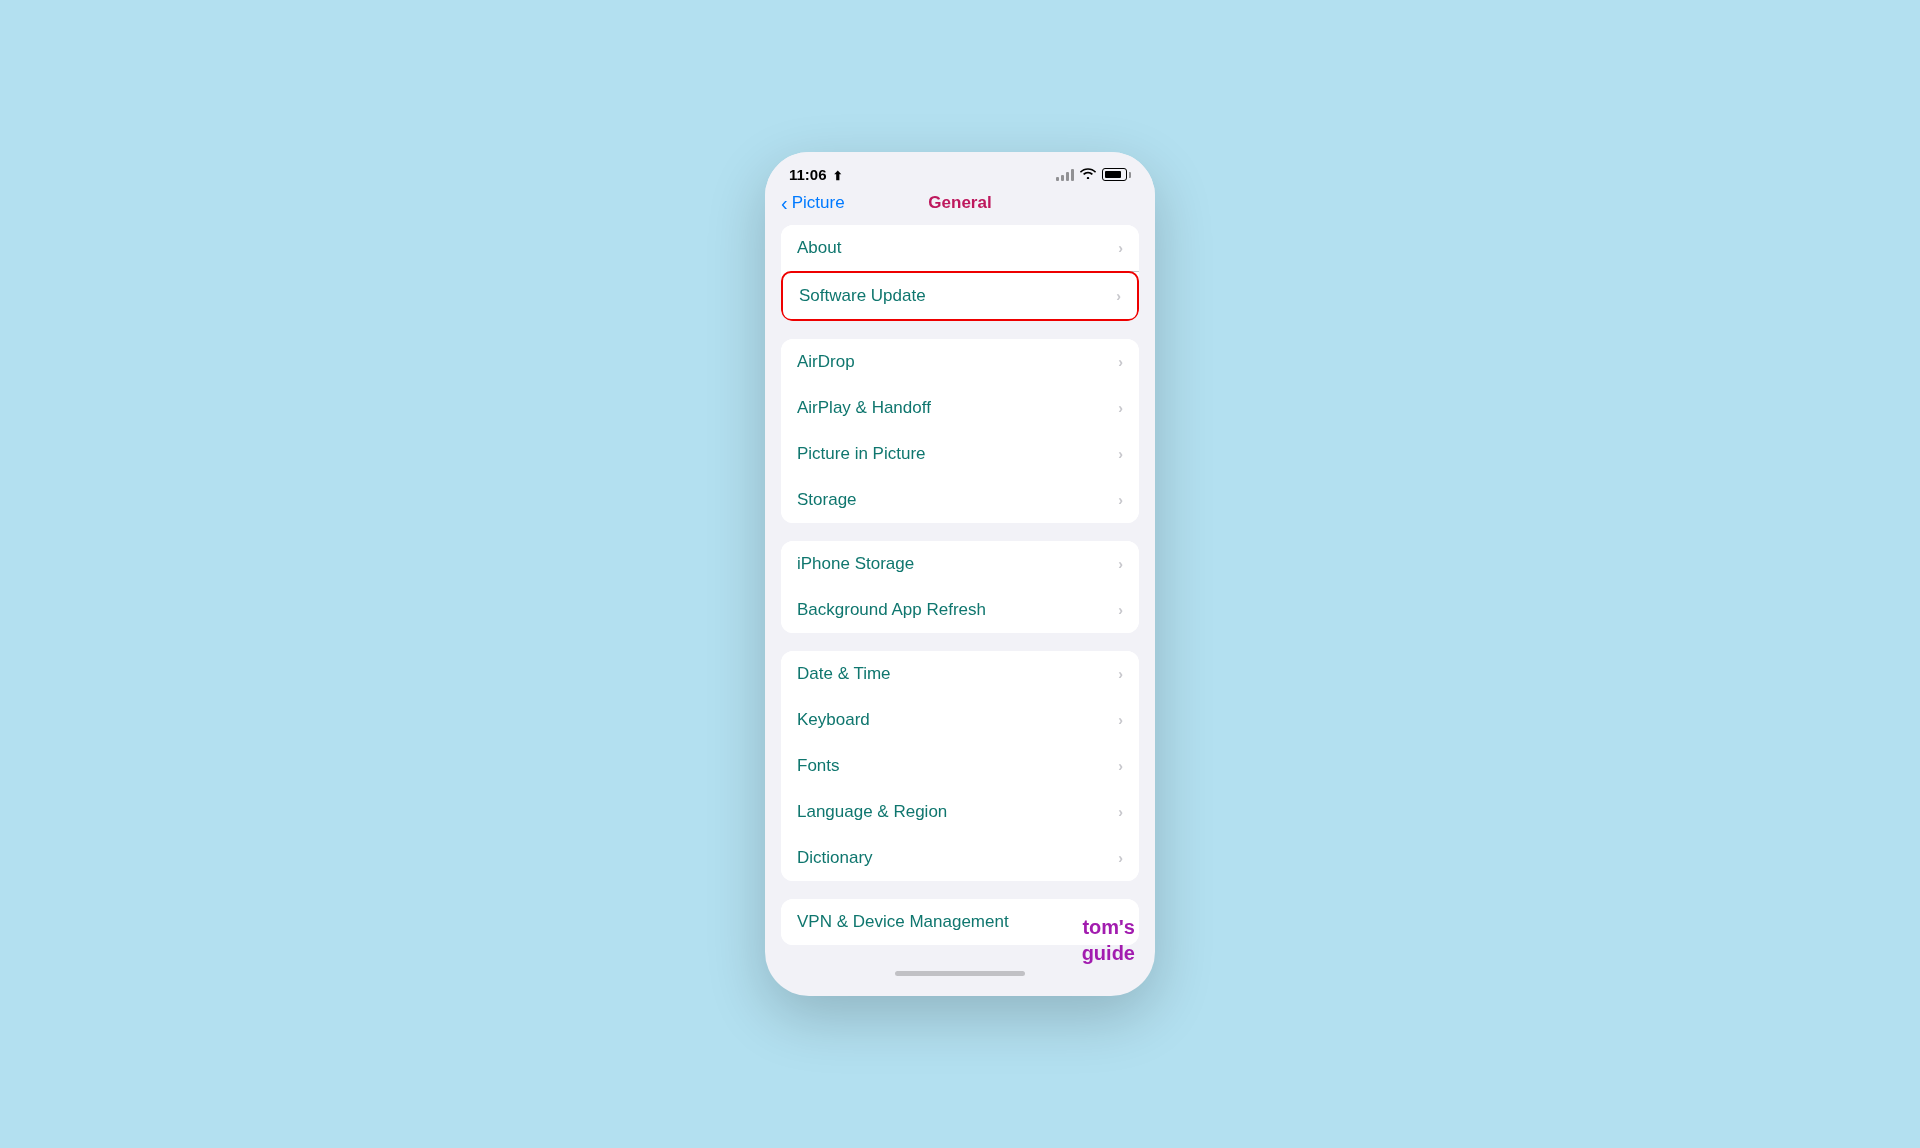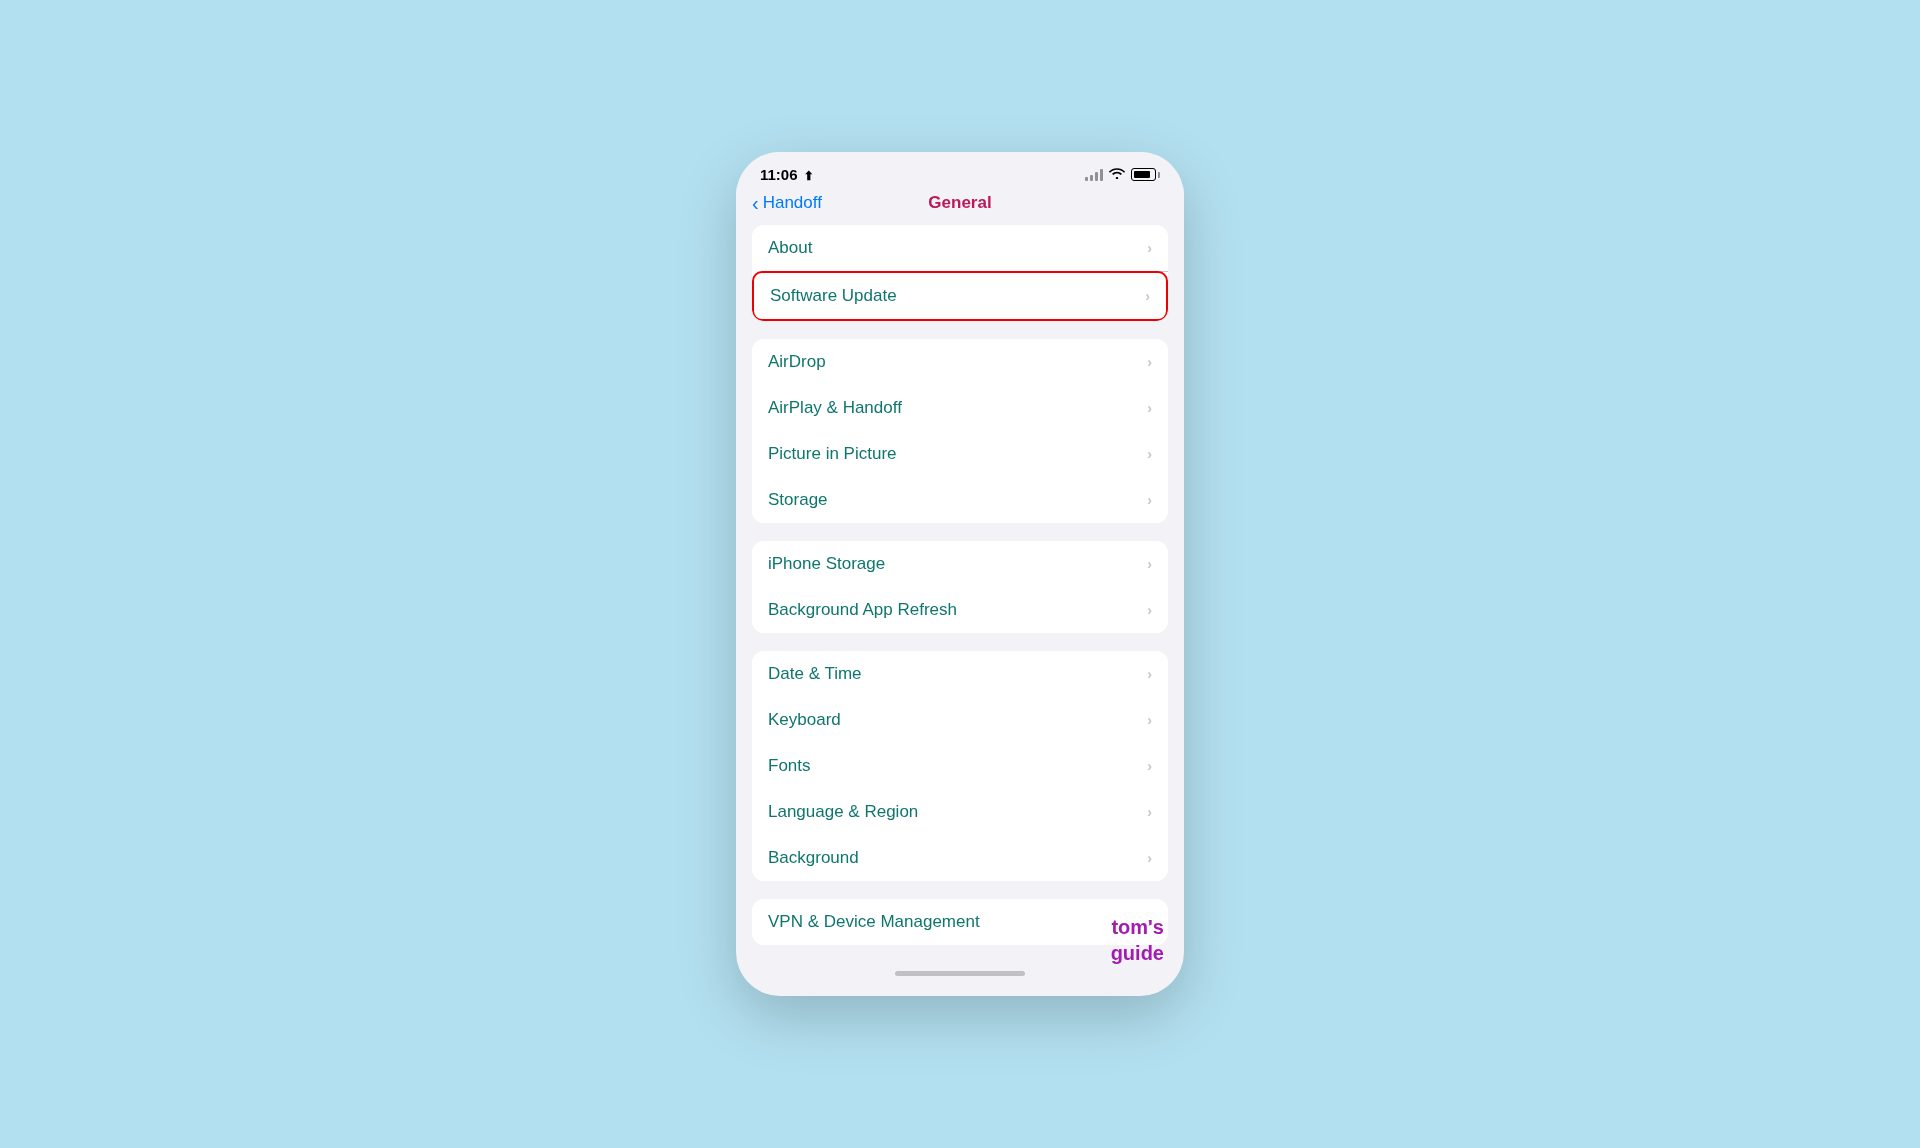--- a/index.html
+++ b/index.html
@@ -7,21 +7,21 @@
     body {
       background-color: #b3e0f0;
       display: flex;
       justify-content: center;
       align-items: center;
       min-height: 100vh;
       font-family: -apple-system, BlinkMacSystemFont, 'SF Pro Text', 'Helvetica Neue', Arial, sans-serif;
     }
 
     .phone-container {
-      width: 448px;
+      width: 390px;
       min-height: 844px;
       background: #f2f2f7;
       border-radius: 44px;
       overflow: hidden;
       position: relative;
       box-shadow: 0 20px 60px rgba(0,0,0,0.2);
     }
 
     
     .status-bar {
@@ -252,21 +252,21 @@
           <div class="battery-fill"></div>
         </div>
         <div class="battery-tip"></div>
       </div>
     </div>
   </div>
 
   <div class="nav-bar">
     <div class="back-button">
       <span class="back-chevron">‹</span>
-      <span>Handoff</span>
+      <span>Picture</span>
     </div>
     <div class="nav-title">General</div>
   </div>
 
   <div class="content">
 
     <div class="section">
       <div class="menu-item">
         <span class="menu-item-label">About</span>
         <span class="menu-item-chevron">›</span>
@@ -318,21 +318,21 @@
       </div>
       <div class="menu-item">
         <span class="menu-item-label">Fonts</span>
         <span class="menu-item-chevron">›</span>
       </div>
       <div class="menu-item">
         <span class="menu-item-label">Language &amp; Region</span>
         <span class="menu-item-chevron">›</span>
       </div>
       <div class="menu-item">
-        <span class="menu-item-label">Background</span>
+        <span class="menu-item-label">Dictionary</span>
         <span class="menu-item-chevron">›</span>
       </div>
     </div>
 
     <div class="section">
       <div class="menu-item">
         <span class="menu-item-label">VPN &amp; Device Management</span>
         <span class="menu-item-chevron">›</span>
       </div>
     </div>

